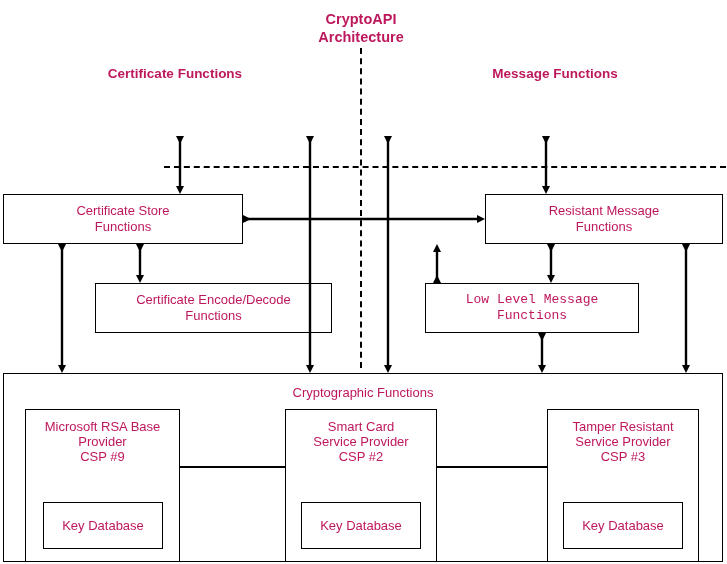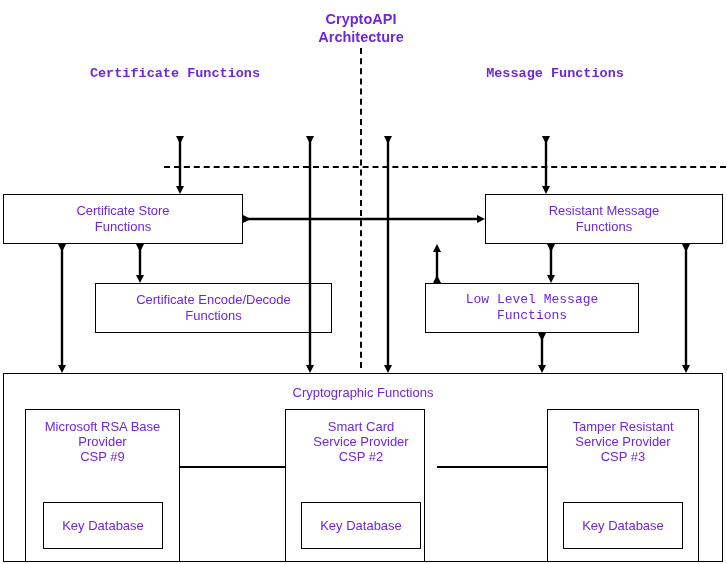--- a/index.html
+++ b/index.html
@@ -6,39 +6,38 @@
     margin: 0;
     padding: 0;
     background: #ffffff;
   }
   #canvas {
     position: relative;
     width: 727px;
     height: 564px;
     background: #ffffff;
     font-family: "Liberation Sans", sans-serif;
-    color: #6d28d9;
+    color: #be185d;
     overflow: hidden;
   }
   .txt {
     position: absolute;
     text-align: center;
     font-size: 13px;
     line-height: 15px;
     white-space: pre-line;
   }
   .title {
     font-weight: bold;
     font-size: 14.5px;
     line-height: 18px;
   }
   .hdr {
     font-weight: bold;
     font-size: 13.5px;
-    font-family: Liberation Mono, monospace;
   }
   .box {
     position: absolute;
     border: 1px solid #000000;
     background: #ffffff;
     box-sizing: border-box;
     display: flex;
     align-items: center;
     justify-content: center;
     text-align: center;
@@ -103,21 +102,21 @@
     <div class="txt" style="left:0px; top:11px; width:718px;">Cryptographic Functions</div>
   </div>
 
   <div class="box" style="left:25px; top:409px; width:155px; height:153px; display:block;">
     <div class="txt" style="left:0px; top:9px; width:153px;">Microsoft RSA Base
 Provider
 CSP #9</div>
     <div class="box" style="left:17px; top:92px; width:120px; height:47px;">Key Database</div>
   </div>
 
-  <div class="box" style="left:285px; top:409px; width:140px; height:153px; display:block;">
+  <div class="box" style="left:285px; top:409px; width:152px; height:153px; display:block;">
     <div class="txt" style="left:0px; top:9px; width:150px;">Smart Card
 Service Provider
 CSP #2</div>
     <div class="box" style="left:15px; top:92px; width:120px; height:47px;">Key Database</div>
   </div>
 
   <div class="box" style="left:547px; top:409px; width:152px; height:153px; display:block;">
     <div class="txt" style="left:0px; top:9px; width:150px;">Tamper Resistant
 Service Provider
 CSP #3</div>

